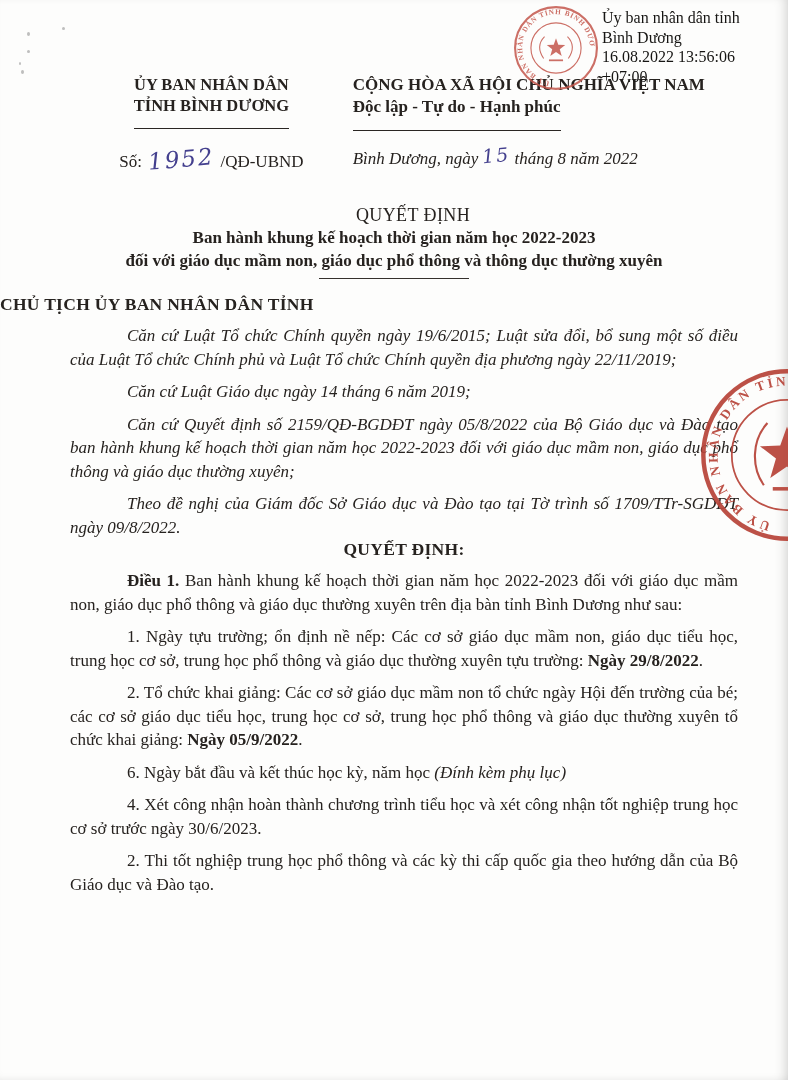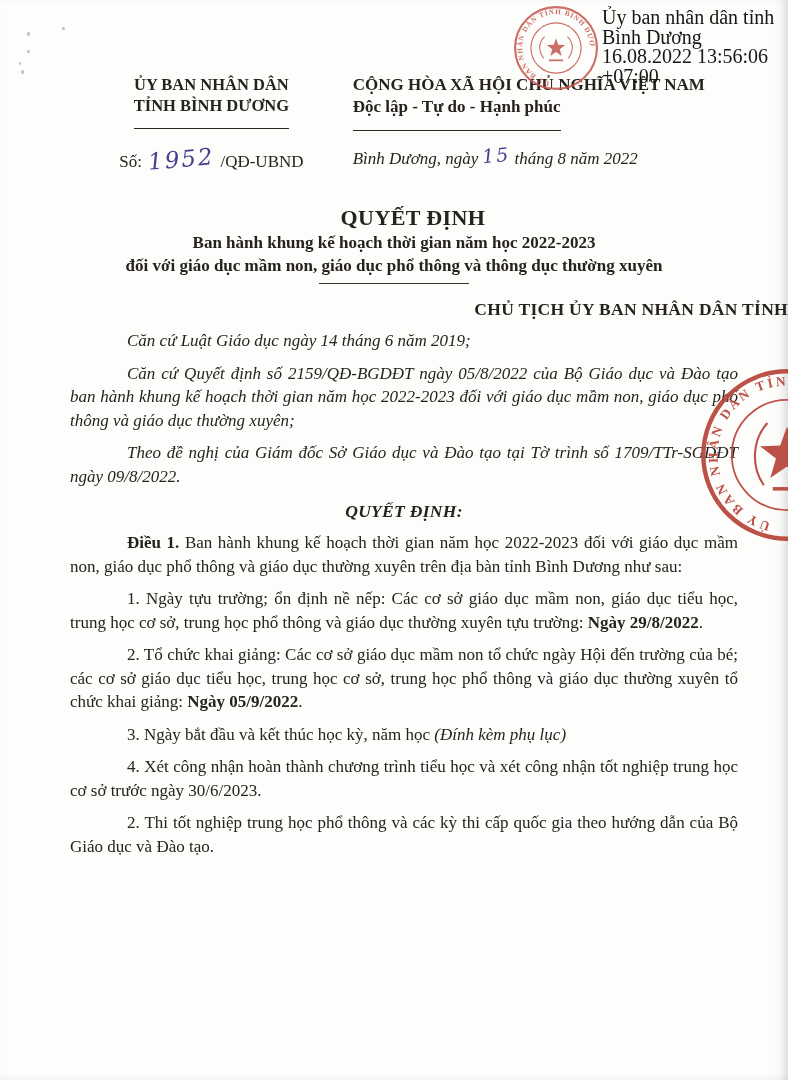--- a/index.html
+++ b/index.html
@@ -11,21 +11,21 @@
     overflow:hidden;
     font-family:"Liberation Serif", serif;
     color:#26221f;
     box-shadow: inset -9px 0 12px -7px rgba(0,0,0,0.18), inset 0 -6px 10px -6px rgba(0,0,0,0.06);
   }
   .speck { position:absolute; background:#8a8a8a; border-radius:50%; opacity:.55; }
 
   
   .digital-stamp { position:absolute; top:4px; left:512px; display:flex; align-items:flex-start; }
   .stamp-seal { width:88px; height:88px; opacity:.85; flex:0 0 auto; }
-  .stamp-text { margin-left:2px; font-size:20px; line-height:19.5px; color:#161513; padding-top:4px; white-space:nowrap; }
+  .stamp-text { margin-left:2px; font-size:16px; line-height:19.5px; color:#161513; padding-top:4px; white-space:nowrap; }
 
   
   .header { display:flex; justify-content:space-between; margin:74px 48px 12px 70px; }
   .header-left  { width:292px; text-align:center; }
   .header-right { width:400px; text-align:left; }
   .h-bold { font-weight:bold; font-size:16.5px; line-height:21px; }
   .h-bold-lg { font-weight:bold; font-size:17px; line-height:22px; }
   .underlined { display:inline-block; border-bottom:1.6px solid #2a2623; padding-bottom:12px; }
   .so-line { margin-top:17px; font-size:17px; }
   .date-line { margin-top:15px; font-size:17px; font-style:italic; }
@@ -35,34 +35,34 @@
     font-style:italic;
     color:#44408e;
     transform:rotate(-5deg);
     letter-spacing:2px;
   }
   .hw-number { font-size:23px; margin:0 6px; }
   .hw-day { font-size:19px; margin:0 4px; position:relative; top:-2px; }
 
   
   .title-block { text-align:center; margin-top:33px; }
-  .title-main { font-weight:bold; font-size:22px; letter-spacing:.4px;padding-left:38px; }
+  .title-main { font-weight:normal; font-size:18px; letter-spacing:.4px;padding-left:38px; }
   .title-sub { font-weight:bold; font-size:17px; line-height:23px; }
   .title-rule { width:150px; border-top:1.7px solid #35312d; margin:6px auto 0; }
 
-  .authority { text-align:right; font-weight:bold; font-size:17.5px; margin-top:15px; letter-spacing:.3px; }
+  .authority { text-align:left; font-weight:bold; font-size:17.5px; margin-top:15px; letter-spacing:.3px; }
 
   .content { margin:0 50px 0 70px; }
   .para {
     font-size:17px; line-height:23.5px;
     text-align:justify; text-indent:57px;
     margin:9px 0 0 0;
   }
   .italic { font-style:italic; }
-  .decision-heading { text-align:center; font-weight:bold; font-size:17.5px; margin-top:13px; letter-spacing:.3px;font-style:italic; }
+  .decision-heading { text-align:center; font-weight:bold; font-size:17.5px; letter-spacing:.3px; }
 
   
   .big-seal { position:absolute; top:366px; right:-88px; width:178px; height:178px; opacity:.93; }
 
   svg text { font-family:"Liberation Serif", serif; }
 </style>
 </head>
 <body>
 
 <div class="page">
@@ -116,33 +116,34 @@
   <div class="title-block">
     <div class="title-main">QUYẾT ĐỊNH</div>
     <div class="title-sub">Ban hành khung kế hoạch thời gian năm học 2022-2023</div>
     <div class="title-sub">đối với giáo dục mầm non, giáo dục phổ thông và thông dục thường xuyên</div>
     <div class="title-rule"></div>
   </div>
 
   <div class="authority">CHỦ TỊCH ỦY BAN NHÂN DÂN TỈNH</div>
 
   <div class="content">
+    <p class="para italic">Căn cứ Luật Tổ chức Chính quyền ngày 19/6/2015; Luật sửa đổi, bổ sung một số điều của Luật Tổ chức Chính phủ và Luật Tổ chức Chính quyền địa phương ngày 22/11/2019;</p>
     <p class="para italic">Căn cứ Luật Giáo dục ngày 14 tháng 6 năm 2019;</p>
     <p class="para italic">Căn cứ Quyết định số 2159/QĐ-BGDĐT ngày 05/8/2022 của Bộ Giáo dục và Đào tạo ban hành khung kế hoạch thời gian năm học 2022-2023 đối với giáo dục mầm non, giáo dục phổ thông và giáo dục thường xuyên;</p>
     <p class="para italic">Theo đề nghị của Giám đốc Sở Giáo dục và Đào tạo tại Tờ trình số 1709/TTr-SGDĐT ngày 09/8/2022.</p>
 
     <div class="decision-heading">QUYẾT ĐỊNH:</div>
 
     <p class="para"><b>Điều 1.</b> <span>Ban hành khung kế hoạch thời gian năm học 2022-2023 đối với giáo dục mầm non, giáo dục phổ thông và giáo dục thường xuyên trên địa bàn tỉnh Bình Dương như sau:</span></p>
 
     <p class="para"><span>1. Ngày tựu trường; ổn định nề nếp: Các cơ sở giáo dục mầm non, giáo dục tiểu học, trung học cơ sở, trung học phổ thông và giáo dục thường xuyên tựu trường: </span><b>Ngày 29/8/2022</b><span>.</span></p>
 
     <p class="para"><span>2. Tổ chức khai giảng: Các cơ sở giáo dục mầm non tổ chức ngày Hội đến trường của bé; các cơ sở giáo dục tiểu học, trung học cơ sở, trung học phổ thông và giáo dục thường xuyên tổ chức khai giảng: </span><b>Ngày 05/9/2022</b><span>.</span></p>
 
-    <p class="para"><span>3. Ngày bắt đầu và kết thúc học kỳ, năm học </span><i>(Đính kèm phụ lục)</i></p>
+    <p class="para"><span>6. Ngày bắt đầu và kết thúc học kỳ, năm học </span><i>(Đính kèm phụ lục)</i></p>
 
     <p class="para">4. Xét công nhận hoàn thành chương trình tiểu học và xét công nhận tốt nghiệp trung học cơ sở trước ngày 30/6/2023.</p>
     <p class="para">2. Thi tốt nghiệp trung học phổ thông và các kỳ thi cấp quốc gia theo hướng dẫn của Bộ Giáo dục và Đào tạo.</p>
   </div>
 
   <svg class="big-seal" viewBox="0 0 200 200">
     <circle cx="100" cy="100" r="94" fill="none" stroke="#b8453a" stroke-width="5"></circle>
     <circle cx="100" cy="100" r="62" fill="none" stroke="#b8453a" stroke-width="2"></circle>
     <polygon points="100,68 107.6,89.4 130.4,90.2 112.4,104 118.8,125.8 100,113 81.2,125.8 87.6,104 69.6,90.2 92.4,89.4" fill="#b8453a"></polygon>
     <path d="M 74,134 C 60,114 60,84 78,64" fill="none" stroke="#b8453a" stroke-width="2.4"></path>

